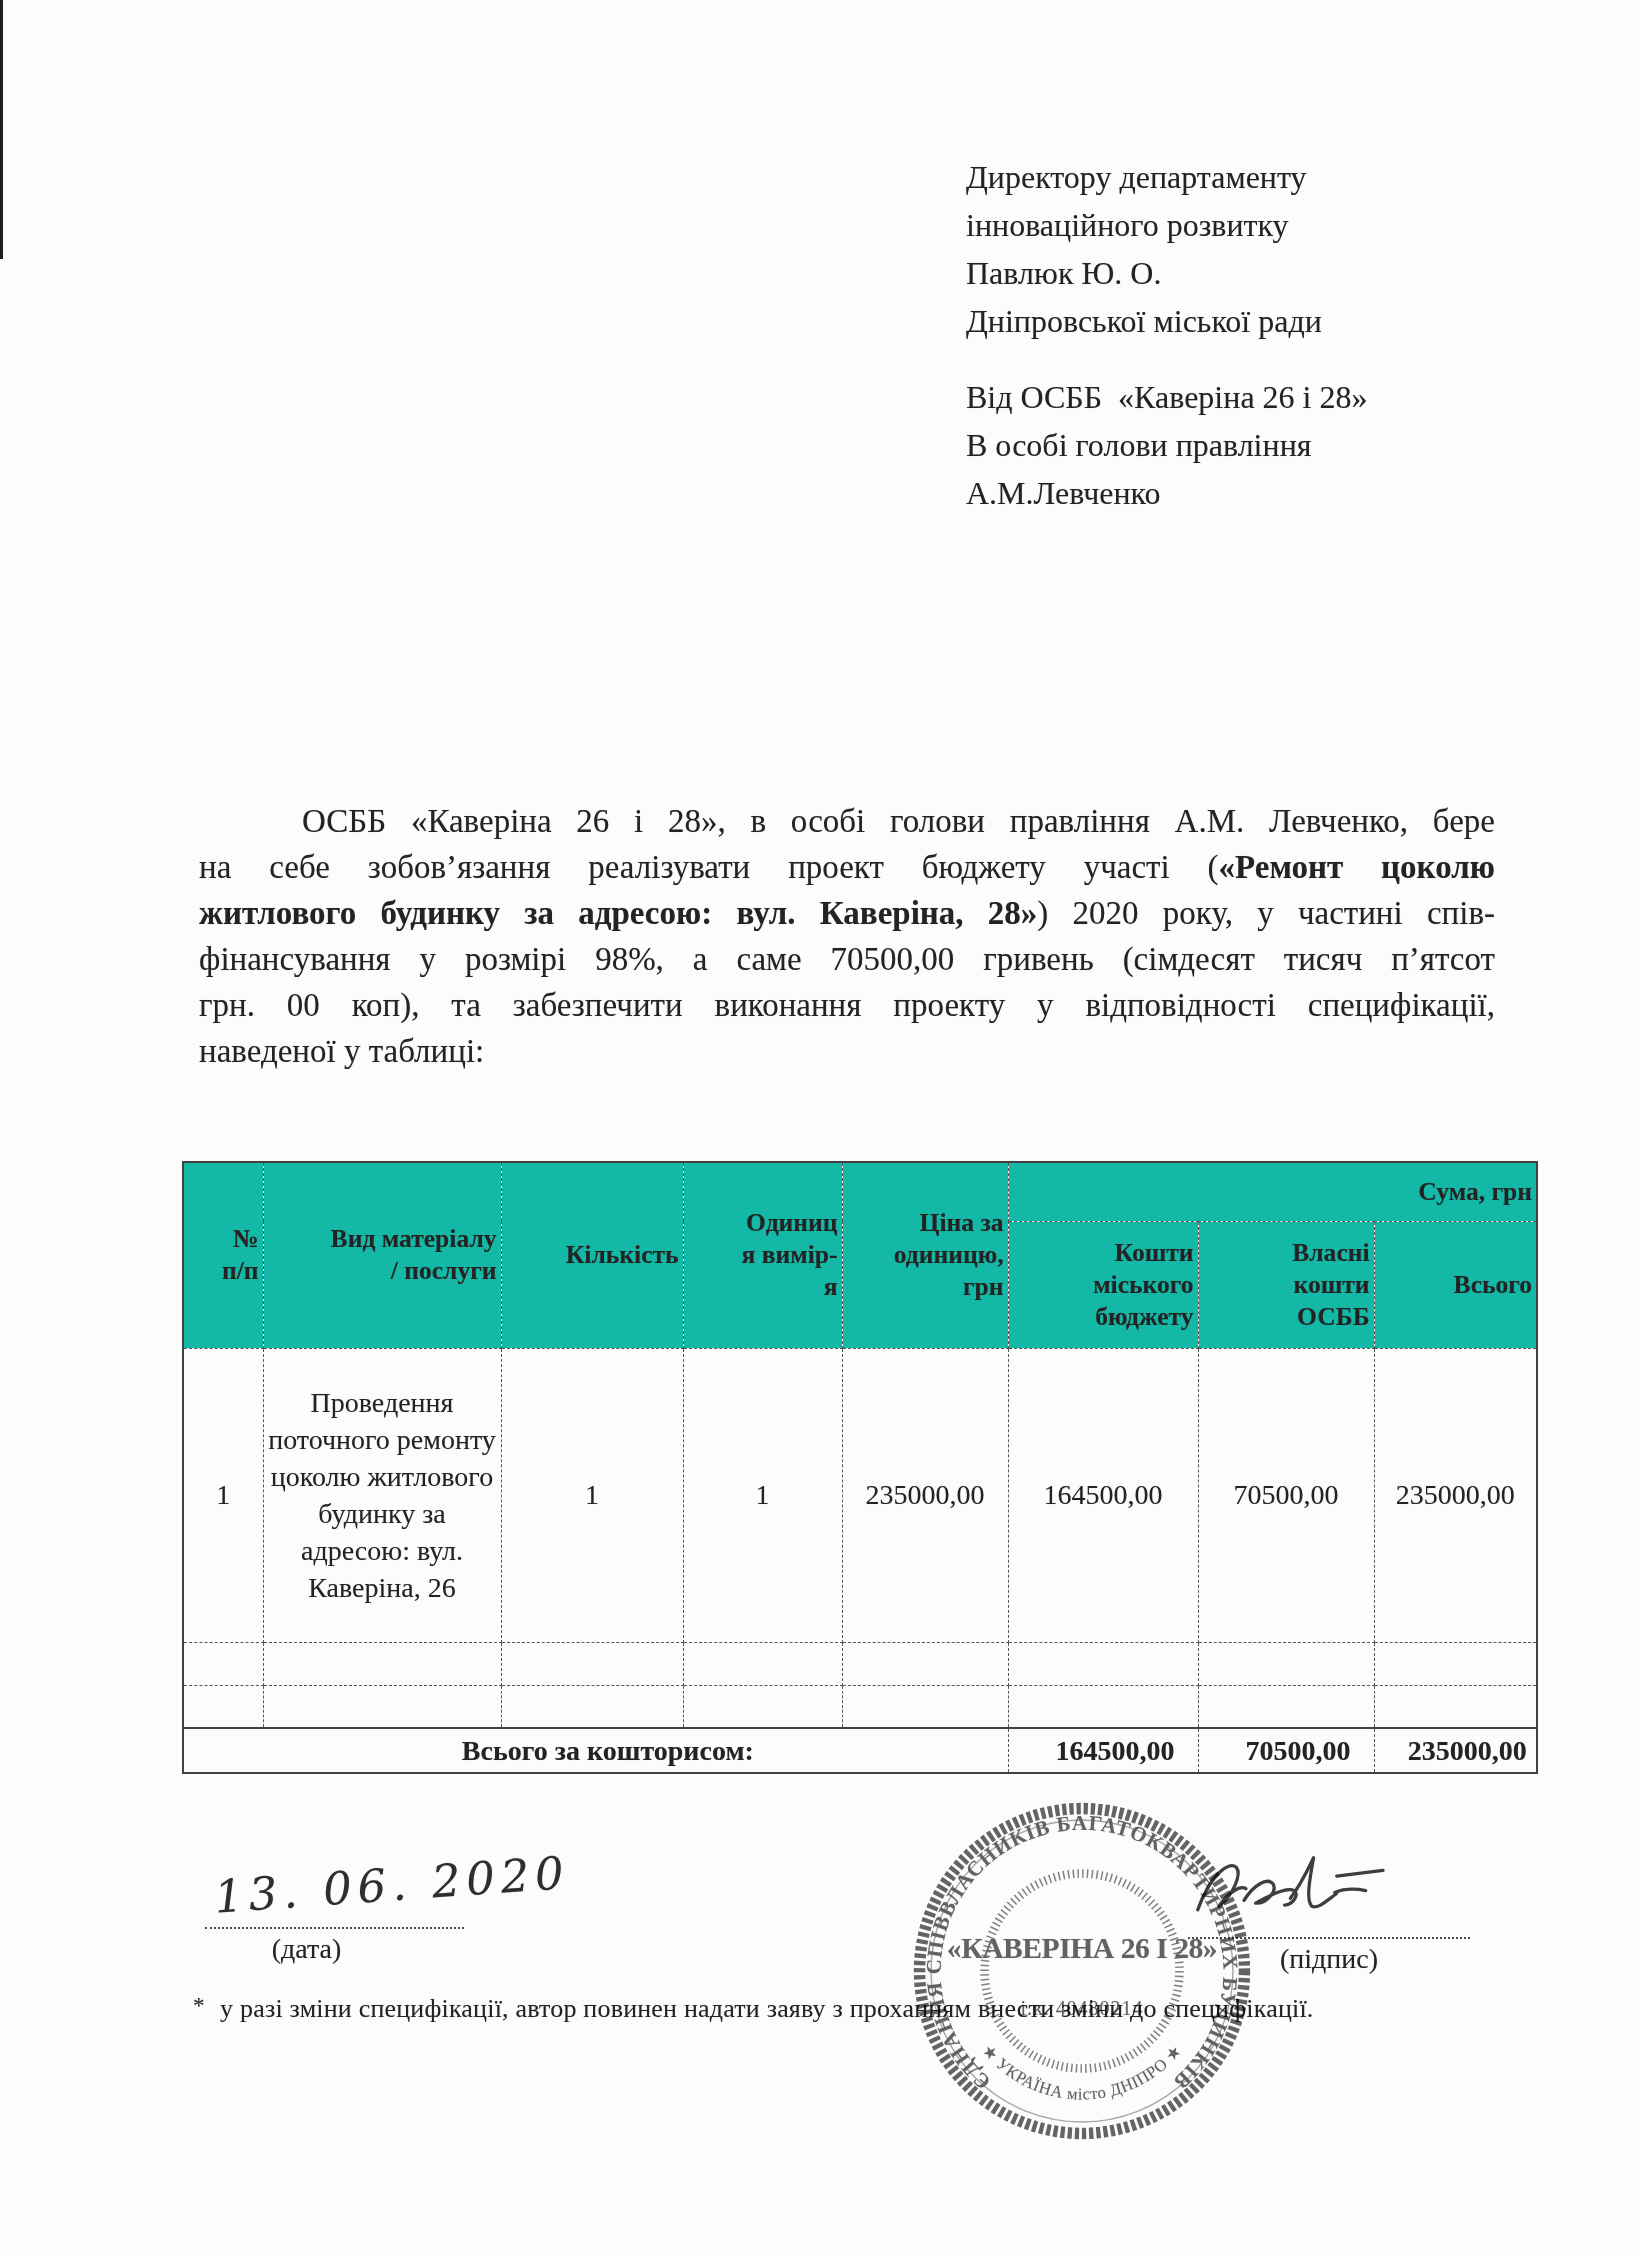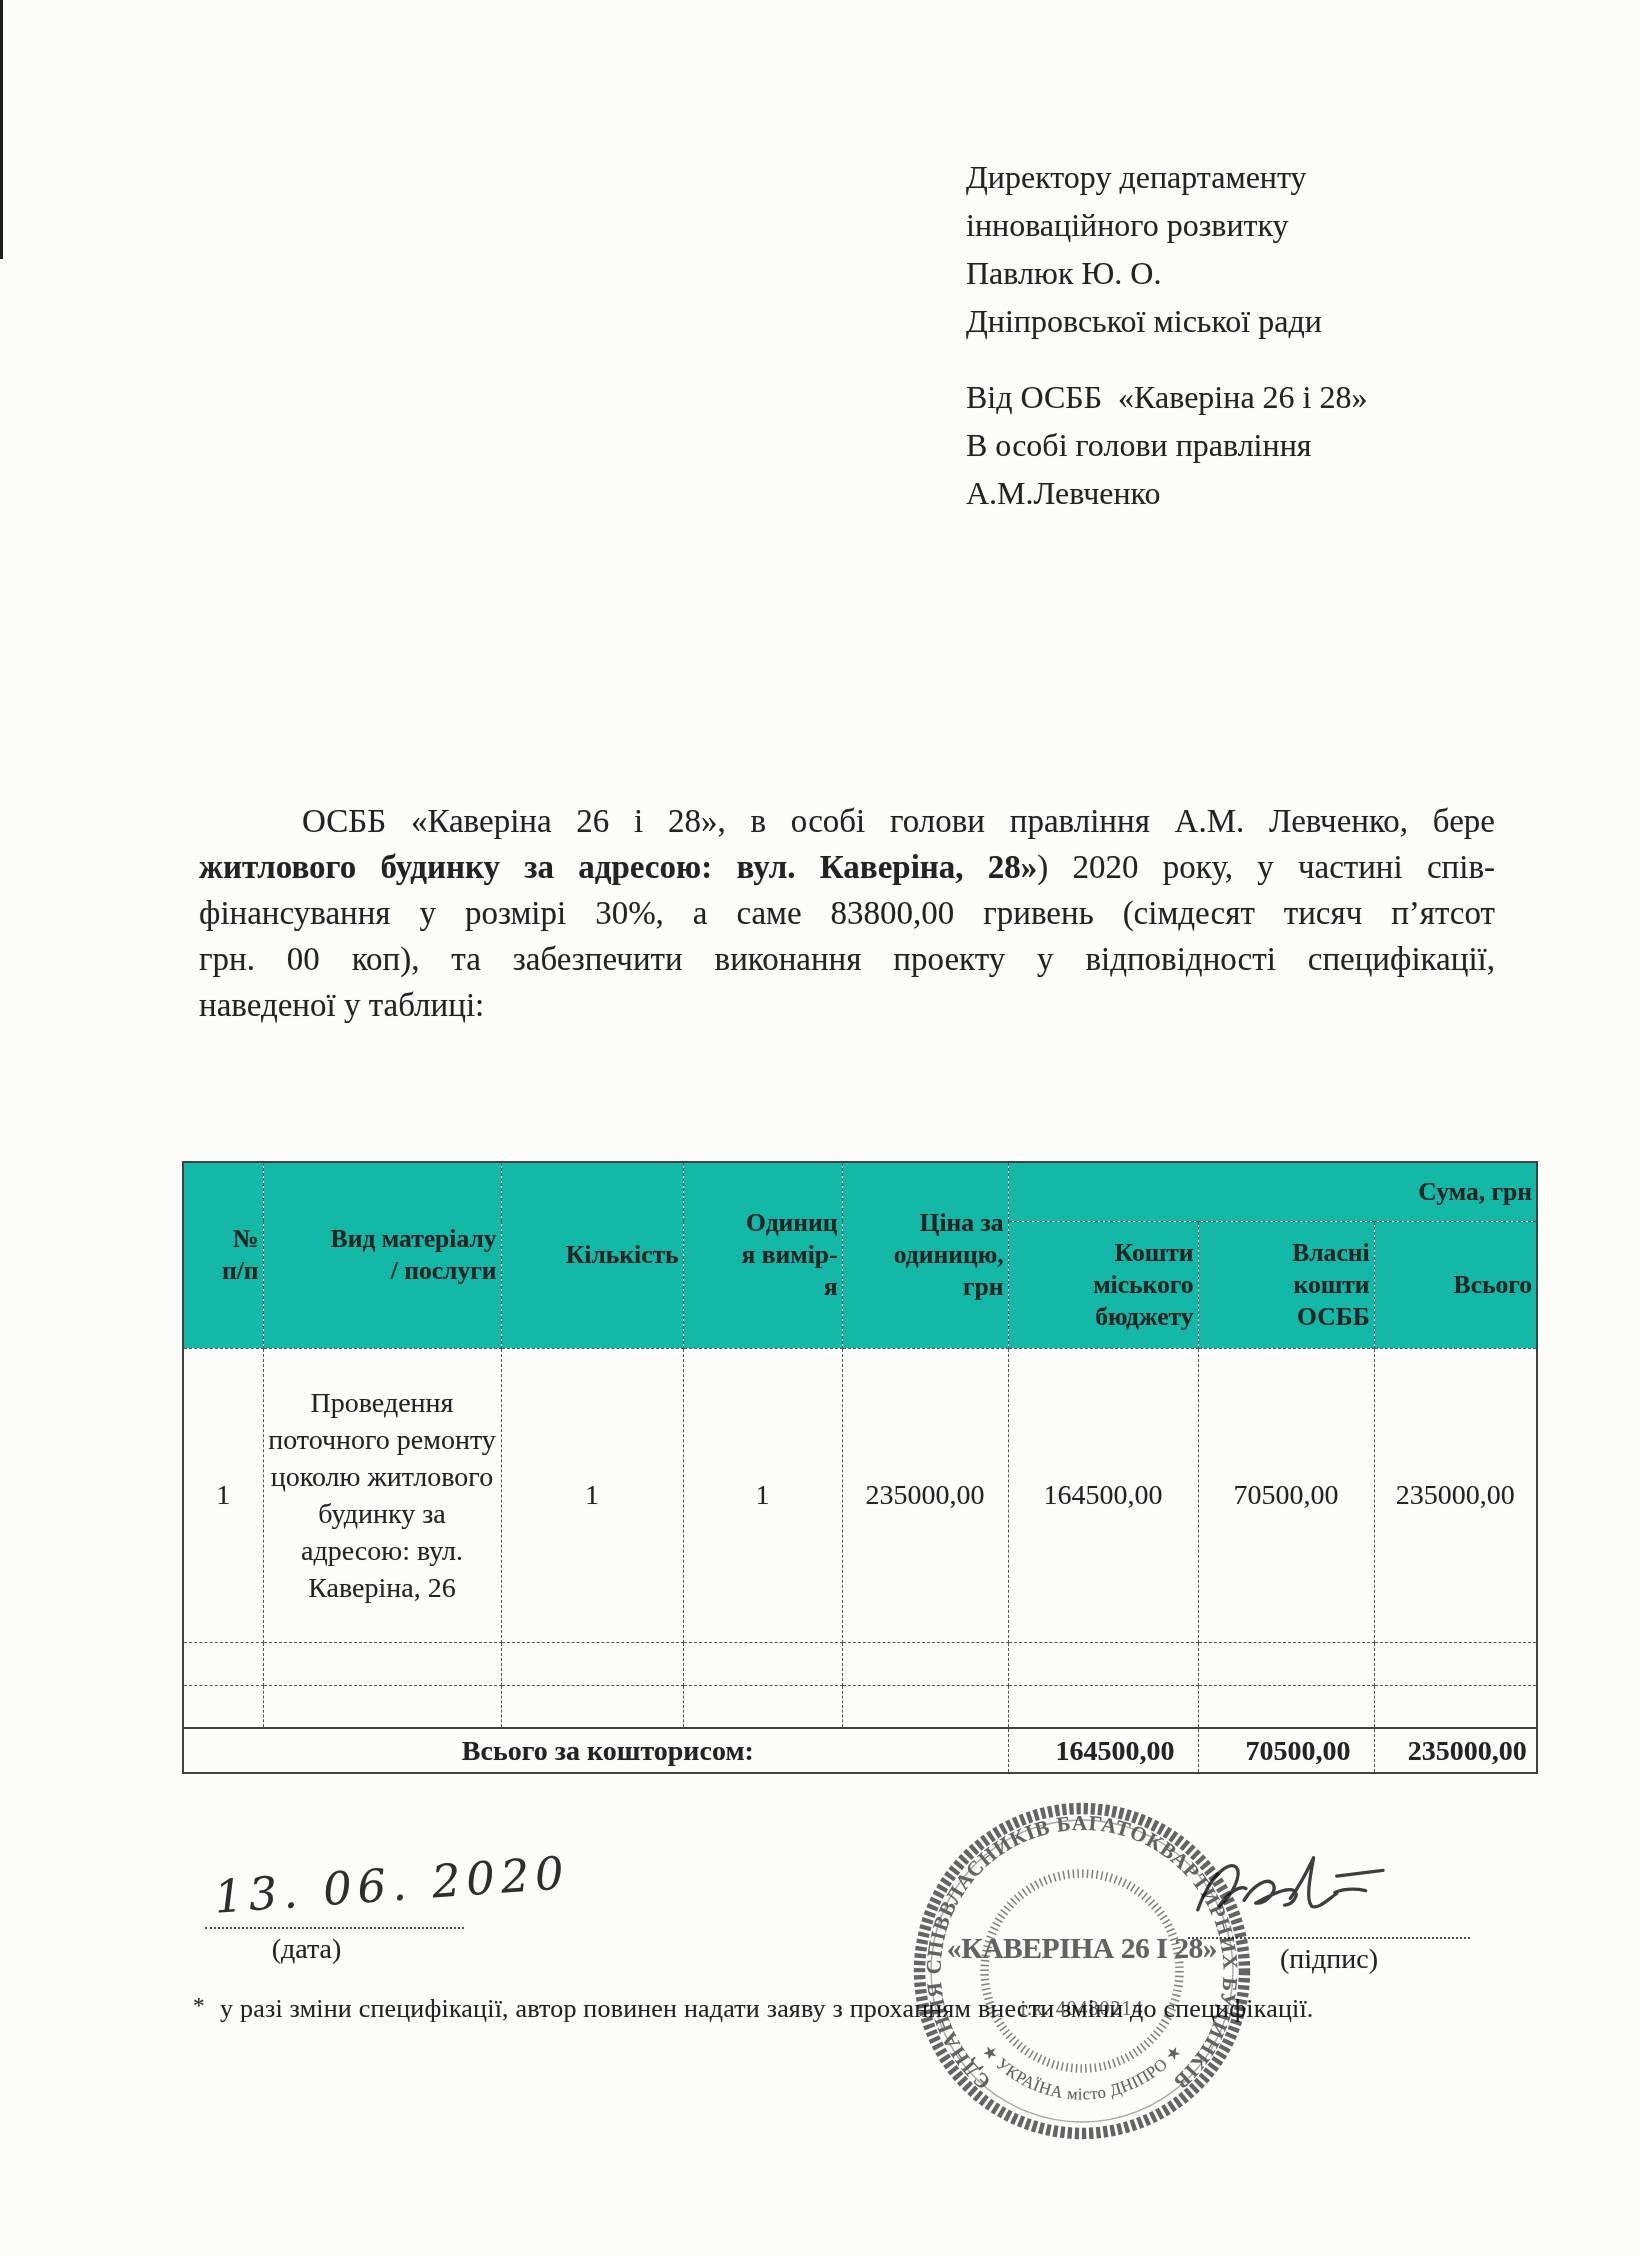--- a/index.html
+++ b/index.html
@@ -115,22 +115,23 @@
 
   <div id="sender" class="addr">
     <div class="line">Від ОСББ  «Каверіна 26 і 28»</div>
     <div class="line">В особі голови правління</div>
     <div class="line">А.М.Левченко</div>
   </div>
 
 
   <div id="paragraph">
     <div class="pline first"><span>ОСББ «Каверіна 26 і 28», в особі голови правління А.М. Левченко, бере</span></div>
+    <div class="pline"><span>на себе зобов’язання реалізувати проект бюджету участі (</span><span class="b">«Ремонт цоколю</span></div>
     <div class="pline"><span class="b">житлового будинку за адресою: вул. Каверіна, 28»</span><span>) 2020 року, у частині спів-</span></div>
-    <div class="pline"><span>фінансування у розмірі 30%, а саме 83800,00 гривень (сімдесят тисяч п’ятсот</span></div>
+    <div class="pline"><span>фінансування у розмірі 98%, а саме 70500,00 гривень (сімдесят тисяч п’ятсот</span></div>
     <div class="pline"><span>грн. 00 коп), та забезпечити виконання проекту у відповідності специфікації,</span></div>
     <div class="pline last"><span>наведеної у таблиці:</span></div>
   </div>
 
   <div id="spec-table-wrap">
     <table class="spec">
       <colgroup>
         <col style="width:80px">
           <col style="width:238px">
           <col style="width:182px">

